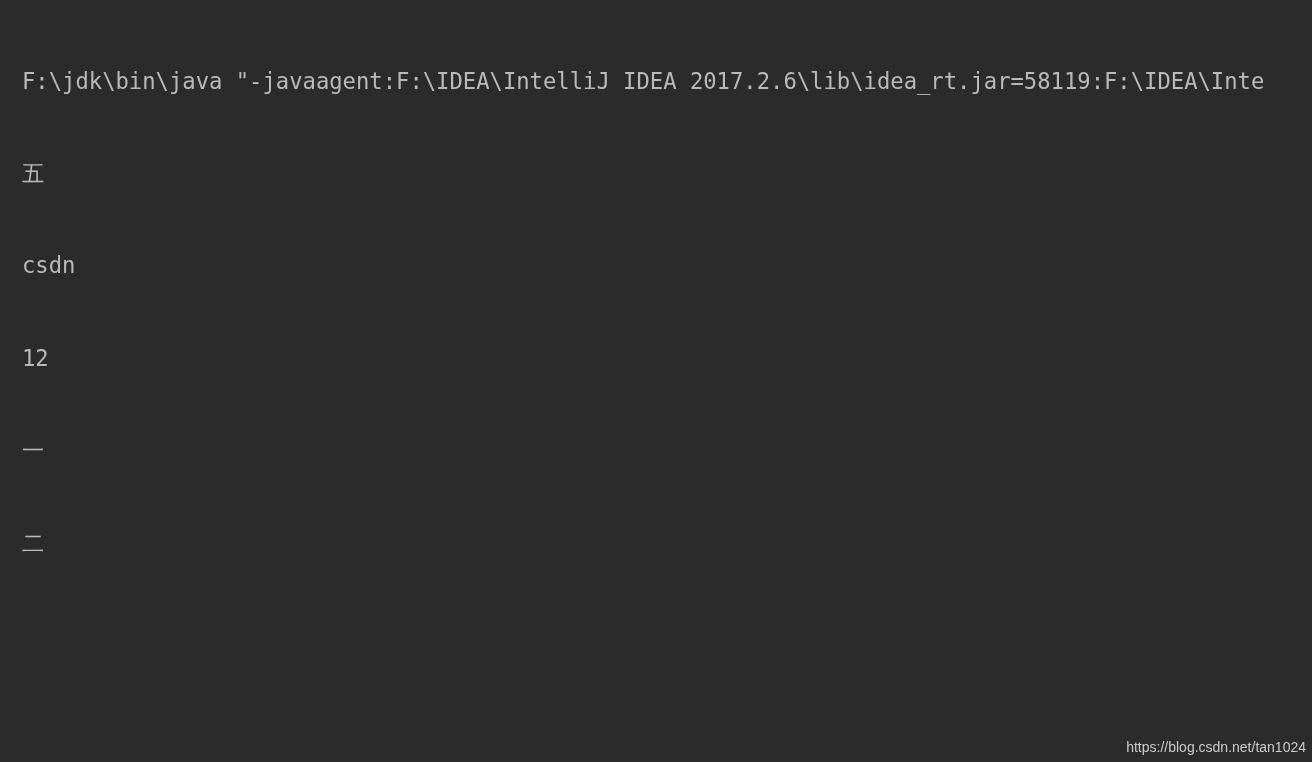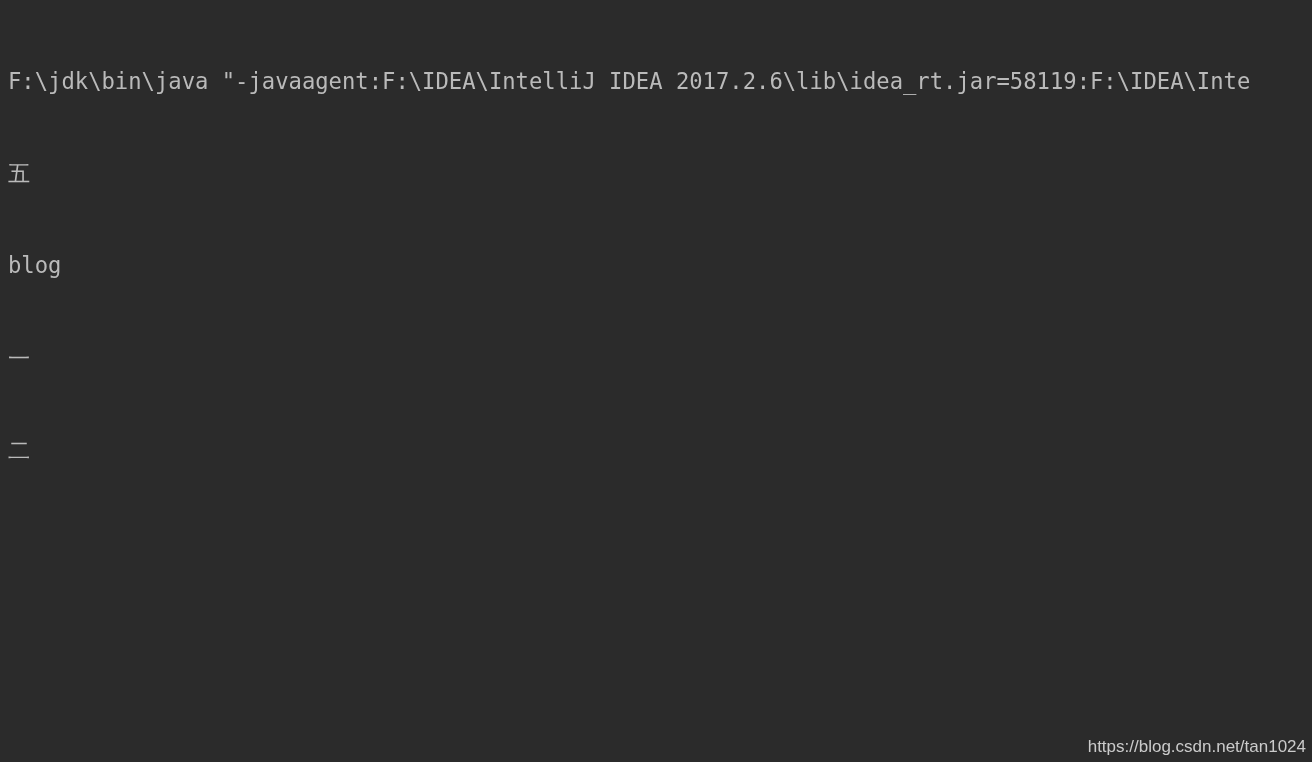--- a/index.html
+++ b/index.html
@@ -12,47 +12,48 @@
   }
   .console {
     box-sizing: border-box;
     width: 100%;
     height: 100%;
     background: #2b2b2b;
     color: #bababa;
     font-family: "Consolas", "Menlo", "DejaVu Sans Mono", monospace;
     font-size: 22.2px;
     line-height: 30.8px;
-    padding: 4px 0 0 8px;
+    padding: 4px 0 0 22px;
     white-space: pre;
     position: relative;
   }
   .line {
     display: block;
     height: 30.8px;
   }
   .watermark {
     position: absolute;
     right: 6px;
     bottom: 8px;
     font-family: Arial, sans-serif;
-    font-size: 17px;
+    font-size: 14px;
     line-height: 14px;
     color: #d9d9d9;
     opacity: 0.92;
     white-space: nowrap;
   }
 </style>
 </head>
 <body>
 
 <div class="console">
   <span class="line">F:\jdk\bin\java "-javaagent:F:\IDEA\IntelliJ IDEA 2017.2.6\lib\idea_rt.jar=58119:F:\IDEA\Inte</span>
   <span class="line">五</span>
-  <span class="line">blog</span>
+  <span class="line">csdn</span>
+  <span class="line">12</span>
   <span class="line">一</span>
   <span class="line">二</span>
   
   
   
   
   
   
   
   

